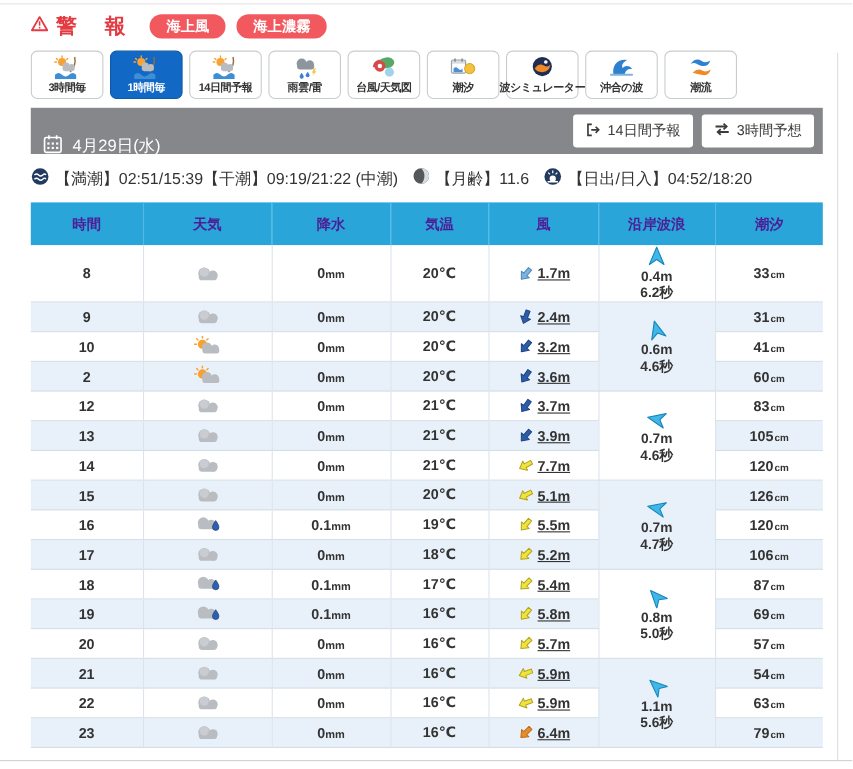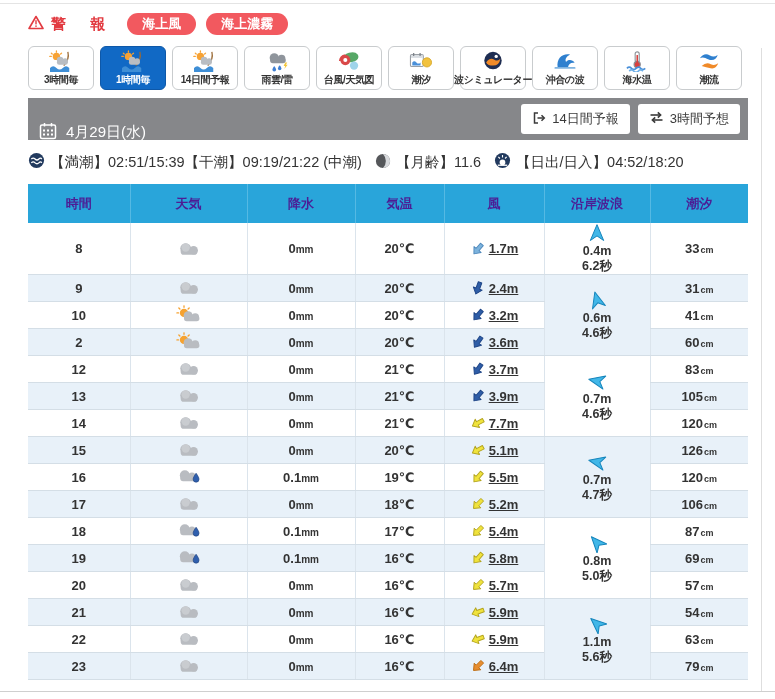--- a/index.html
+++ b/index.html
@@ -8,21 +8,21 @@
     font-family:"Liberation Sans","DejaVu Sans",sans-serif;color:#333;
   }
   .hairline-top{position:absolute;top:3px;left:0;width:775px;height:1px;background:#e4e4e4;}
   .hairline-bottom{position:absolute;top:691px;left:0;width:775px;height:1px;background:#cfcfcf;}
   .hairline-right{position:absolute;top:48px;left:761px;width:1px;height:643px;background:#dedede;}
 
   .content{position:absolute;left:28px;top:11px;width:720px;}
 
   
   .warning-row{display:flex;align-items:center;gap:12px;height:26px;}
-  .alert-group{display:flex;align-items:center;gap:7px;color:#e23b41;font-weight:bold;font-size:15px;}
+  .alert-group{display:flex;align-items:center;gap:7px;color:#e23b41;font-weight:bold;font-size:19px;}
   .alert-label{letter-spacing:10px;}
   .badges{display:flex;gap:10px;}
   .badge{background:#f2595f;color:#fff;font-weight:bold;font-size:13px;padding:3px 15px;border-radius:13px;cursor:pointer;line-height:1.2;}
 
   
   .tab-bar{display:flex;gap:6px;margin-top:9px;}
   .tab{width:66px;height:44px;box-sizing:border-box;border:1px solid #c9ccce;border-radius:6px;background:#fff;
        display:flex;flex-direction:column;align-items:center;justify-content:center;cursor:pointer;}
   .tab .tab-icon{height:22px;display:flex;align-items:center;justify-content:center;}
   .tab .tab-label{font-size:10px;font-weight:bold;color:#333;white-space:nowrap;letter-spacing:-0.4px;margin-top:1px;}
@@ -208,32 +208,20 @@
           <svg width="26" height="22" viewBox="0 0 28 24">
             <path d="M6 19 C4.5 9.5 11 3.5 19.5 5 C15 7.5 13.8 10.5 15.2 13 C17.5 9.8 22.5 10.5 24.5 14 C20.5 13.2 17.8 15.2 17.2 19 Z" fill="#2f80cf"></path>
             <path d="M3.5 19.5 h21" stroke="#7fb3e0" stroke-width="2" stroke-linecap="round"></path>
           </svg>
         </span>
         <span class="tab-label">沖合の波</span>
       </div>
       <div class="tab">
         <span class="tab-icon">
           <svg width="26" height="22" viewBox="0 0 28 24">
-            <rect x="12" y="2" width="4.4" height="11.5" rx="2.2" fill="#fff" stroke="#8a9096" stroke-width="1.2"></rect>
-            <circle cx="14.2" cy="15.8" r="3.4" fill="#d9413f" stroke="#8a9096" stroke-width="1.2"></circle>
-            <rect x="13.4" y="5.5" width="1.7" height="8.5" fill="#d9413f"></rect>
-            <path d="M3 20 q2.5 -2.5 5 0 t5 0 t5 0 t5 0" stroke="#4a90d9" stroke-width="1.8" fill="none"></path>
-            <path d="M5.5 23 q2.5 -2.5 5 0 t5 0 t5 0" stroke="#6fb0e8" stroke-width="1.8" fill="none"></path>
-          </svg>
-        </span>
-        <span class="tab-label">海水温</span>
-      </div>
-      <div class="tab">
-        <span class="tab-icon">
-          <svg width="26" height="22" viewBox="0 0 28 24">
             <path d="M4 9 q5 -7 11 -3 q4 2.6 8.5 -0.5 q-2 6.5 -8.5 5.3 q-3 -0.6 -5 -2 q-3 -1.6 -6 0.2z" fill="#2f80cf"></path>
             <path d="M6 17.5 q5 -5 10 -2 q4 2 8 -1 q-2 6.5 -8.2 5.4 q-5 -0.9 -9.8 -2.4z" fill="#f08a28"></path>
           </svg>
         </span>
         <span class="tab-label">潮流</span>
       </div>
     </div>
 
   <div class="date-bar">
     <div class="date-left">

